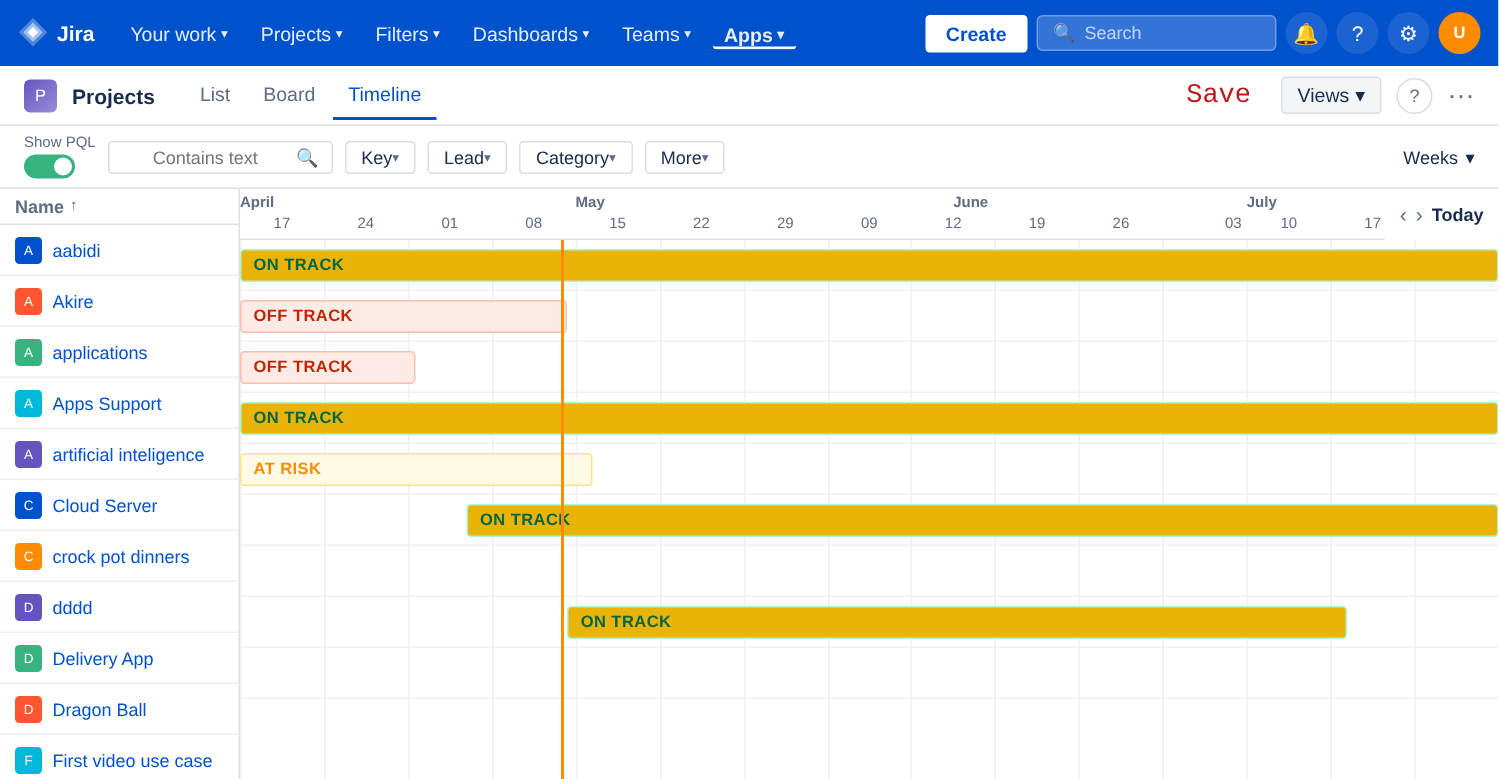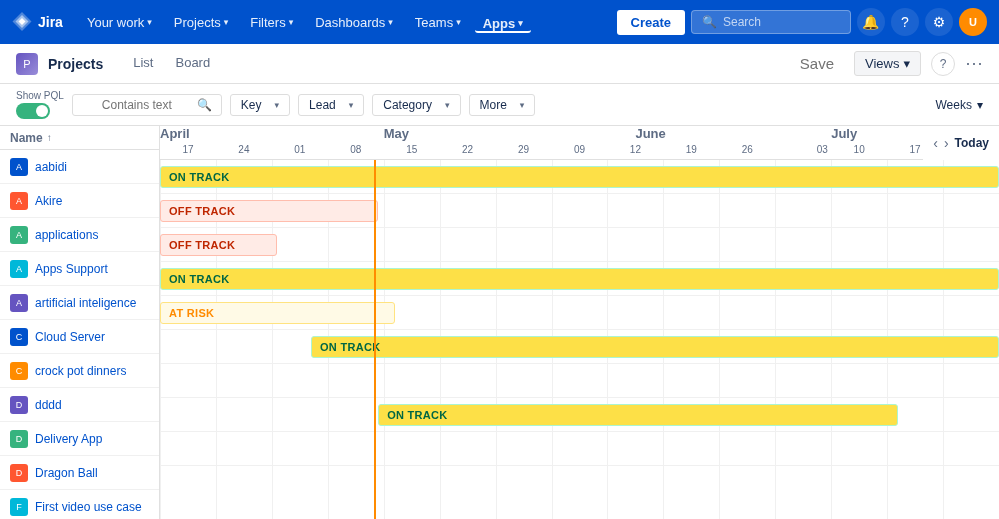--- a/index.html
+++ b/index.html
@@ -54,21 +54,21 @@
       display: flex;
       align-items: center;
       gap: 8px;
       border-bottom: 1px solid #e0e0e0;
     }
     .show-pql { font-size: 11px; color: #5E6C84; display: flex; flex-direction: column; align-items: flex-start; gap: 2px; }
     .toggle { width: 34px; height: 16px; background: #36B37E; border-radius: 8px; position: relative; cursor: pointer; }
     .toggle::after { content: ''; width: 12px; height: 12px; background: #fff; border-radius: 50%; position: absolute; top: 2px; right: 2px; }
     .search-input-box { display: flex; align-items: center; border: 1px solid #ddd; border-radius: 3px; padding: 3px 8px; gap: 5px; width: 150px; }
     .search-input-box input { border: none; outline: none; font-size: 12px; color: #5E6C84; width: 100%; text-align: center; }
-    .filter-chip { display: flex; align-items: center; gap: 13px; padding: 3px 10px; border: 1px solid #ddd; border-radius: 3px; font-size: 12px; color: #172B4D; cursor: pointer; background: #fff; }
+    .filter-chip { display: flex; align-items: center; gap: 0; padding: 3px 10px; border: 1px solid #ddd; border-radius: 3px; font-size: 12px; color: #172B4D; cursor: pointer; background: #fff; }
     .filter-chip .caret { font-size: 9px; color: #5E6C84; }
     .filter-spacer { flex: 1; }
     .weeks-selector { display: flex; gap: 5px; font-size: 12px; color: #172B4D; font-weight: 500; }
 
     
     .main-content { display: flex; flex-direction: column; height: calc(519px - 44px - 40px - 37px); }
 
     
     .timeline-container { display: flex; flex: 1; overflow: hidden; }
 
@@ -76,34 +76,34 @@
     .left-panel { width: 160px; min-width: 160px; border-right: 1px solid #e0e0e0; display: flex; flex-direction: column; }
     .left-header { height: 34px; padding: 0 10px; display: flex; align-items: center; font-size: 12px; font-weight: 600; color: #5E6C84; border-bottom: 1px solid #e0e0e0; gap: 4px; }
     .left-header .sort-icon { font-size: 10px; color: #5E6C84; }
     .project-row { height: 34px; padding: 0 10px; display: flex; align-items: center; gap: 7px; border-bottom: 1px solid #f0f0f0; cursor: pointer; }
     .proj-icon { width: 18px; height: 18px; border-radius: 3px; display: flex; align-items: center; justify-content: center; font-size: 9px; color: #fff; flex-shrink: 0; }
     .proj-name { font-size: 12px; color: #0052CC; white-space: nowrap; overflow: hidden; text-overflow: ellipsis; }
 
     
     .right-panel { flex: 1; overflow: hidden; display: flex; flex-direction: column; position: relative; }
     .timeline-header { height: 34px; border-bottom: 1px solid #e0e0e0; display: flex; align-items: flex-end; position: relative; background: #fff; }
-    .month-label { position: absolute; font-size: 13px; color: #5E6C84; font-weight: 600; bottom: 18px; }
+    .month-label { position: absolute; font-size: 10px; color: #5E6C84; font-weight: 600; bottom: 18px; }
     .date-label { position: absolute; font-size: 10px; color: #5E6C84; bottom: 4px; transform: translateX(-50%); }
     .nav-arrow { cursor: pointer; color: #5E6C84; font-size: 14px; }
     .today-label { font-size: 12px; font-weight: 600; color: #172B4D; cursor: pointer; }
 
     
     .timeline-grid { flex: 1; position: relative; overflow-y: auto; }
     .grid-row { height: 34px; border-bottom: 1px solid #f0f0f0; position: relative; display: flex; align-items: center; }
     .grid-col-line { position: absolute; top: 0; bottom: 0; width: 1px; background: #f0f0f0; }
     .today-line { position: absolute; top: 0; bottom: 0; width: 2px; background: #FF8B00; z-index: 10; }
 
     
     .status-bar { position: absolute; height: 22px; border-radius: 3px; display: flex; align-items: center; padding: 0 8px; font-size: 11px; font-weight: 700; letter-spacing: 0.3px; cursor: pointer; white-space: nowrap; top: 6px; }
-    .on-track { background: #fde047; border: 1px solid #ABF5D1; color: #006644; }
+    .on-track { background: #eab308; border: 1px solid #ABF5D1; color: #006644; }
     .off-track { background: #FFEBE6; border: 1px solid #FFBDAD; color: #BF2600; }
     .at-risk { background: #FFFAE6; border: 1px solid #FFE380; color: #FF8B00; }
     .pending { background: #F4F5F7; border: 1px solid #C1C7D0; color: #42526E; }
     .ready { background: #E6FCFF; border: 1px solid #79E2F2; color: #006C82; }
   </style>
 </head>
 <body>
 
 <div class="top-nav">
   <div class="logo">
@@ -149,23 +149,24 @@
   <div class="nav-icon-btn">⚙</div>
   <div class="avatar">U</div>
 </div>
 
 <div class="sub-header">
   <div class="project-icon" style="background: linear-gradient(135deg,#6554C0,#998DD9);">P</div>
   <span class="proj-title">Projects</span>
   <div class="sub-tabs">
     <div class="sub-tab">List</div>
     <div class="sub-tab">Board</div>
+    <div class="sub-tab active">Timeline</div>
   </div>
   <div class="sub-spacer"></div>
-  <button class="sub-btn" style="background:none;border:none;cursor:pointer;font-size:15px;color:#737373;">Save</button>
+  <button class="sub-btn" style="background:none;border:none;cursor:pointer;font-size:18px;color:#b91c1c;font-family:Liberation Mono, monospace;">Save</button>
   <div class="views-btn">
     <span>Views</span>
     <span>▾</span>
   </div>
   <div class="help-btn">?</div>
   <div class="more-btn">···</div>
 </div>
 
 <div class="filter-bar">
   <div class="show-pql">

